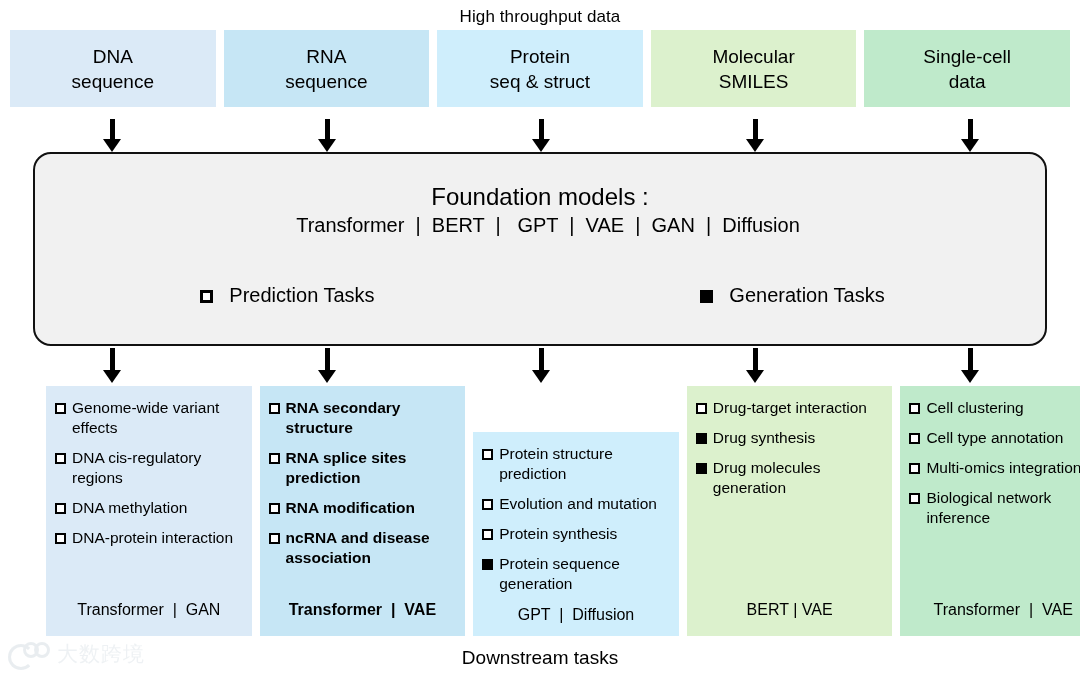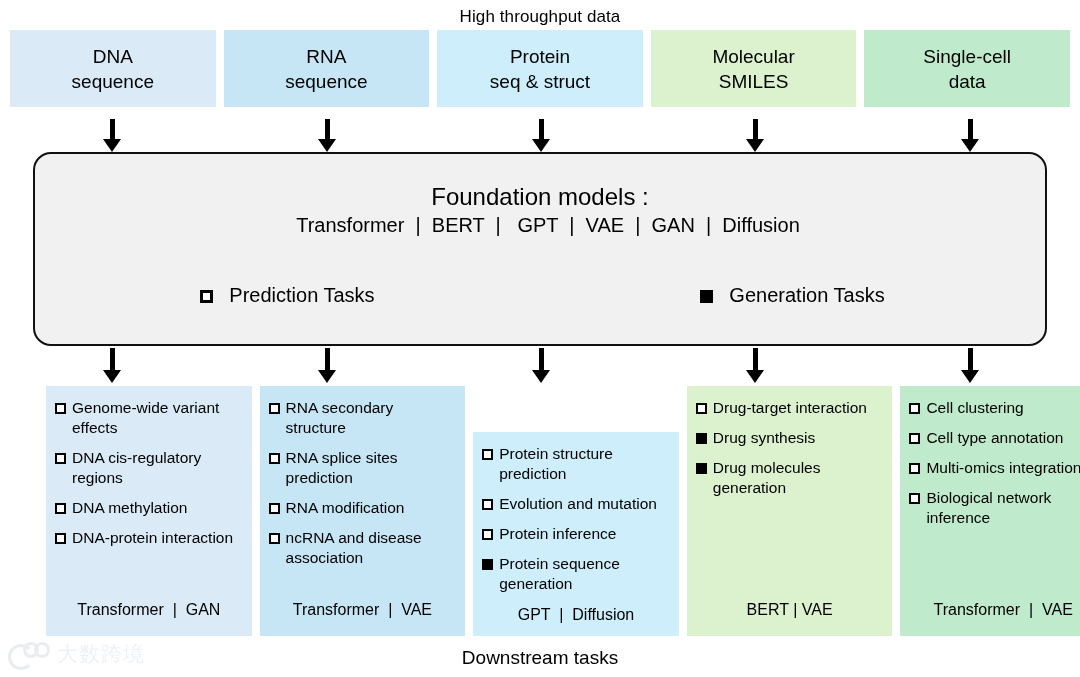--- a/index.html
+++ b/index.html
@@ -160,21 +160,21 @@
   }
   .task-box {
     flex: 1 1 0;
     position: relative;
     padding: 12px 9px 0 9px;
     box-sizing: border-box;
     display: flex;
     flex-direction: column;
   }
   .tk-blue-light { background: #dbeaf7; }
-  .tk-blue       { background: #c6e6f5; }
+  .tk-blue       { background: #c6e6f5; font-weight: bold; }
   .tk-blue-pale  { background: #cfeefc; margin-top: 46px; }
   .tk-green-pale { background: #dcf1cd; }
   .tk-green      { background: #bfeacb; }
 
   .task-item {
     display: flex;
     align-items: flex-start;
     font-size: 15.5px;
     line-height: 20px;
     margin-bottom: 10px;
@@ -379,21 +379,21 @@
     <div class="task-item">
         <span class="sq sq-hollow"></span>
         <span class="txt">Protein structure prediction</span>
       </div>
     <div class="task-item">
         <span class="sq sq-hollow"></span>
         <span class="txt">Evolution and mutation</span>
       </div>
     <div class="task-item">
         <span class="sq sq-hollow"></span>
-        <span class="txt">Protein inference</span>
+        <span class="txt">Protein synthesis</span>
       </div>
     <div class="task-item">
         <span class="sq sq-filled"></span>
         <span class="txt">Protein sequence generation</span>
       </div>
     <div class="task-models">GPT  |  Diffusion</div>
   </div>
 
   <div class="task-box tk-green-pale">
     <div class="task-item">

